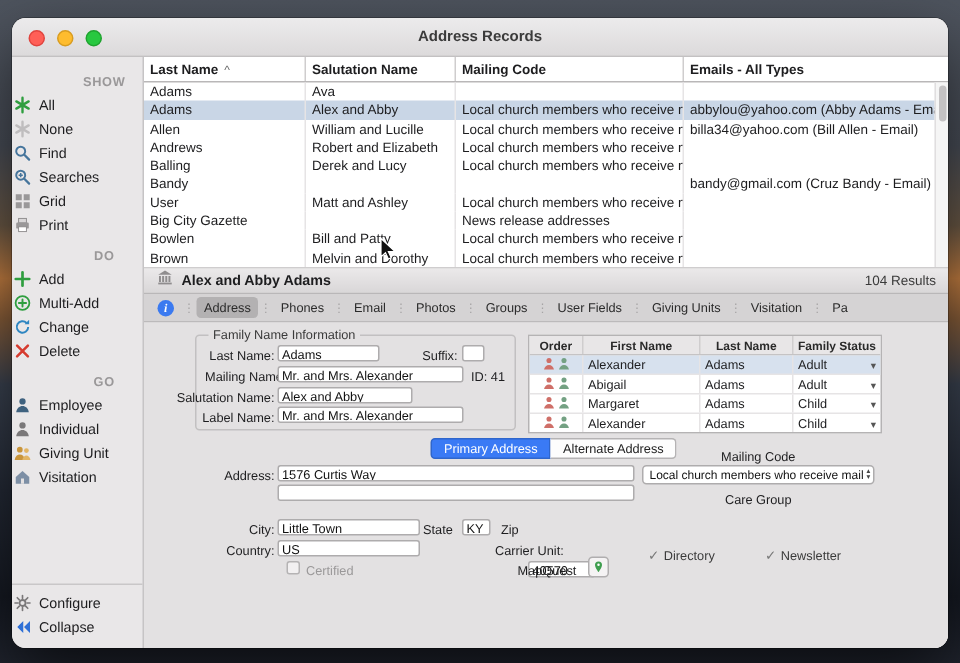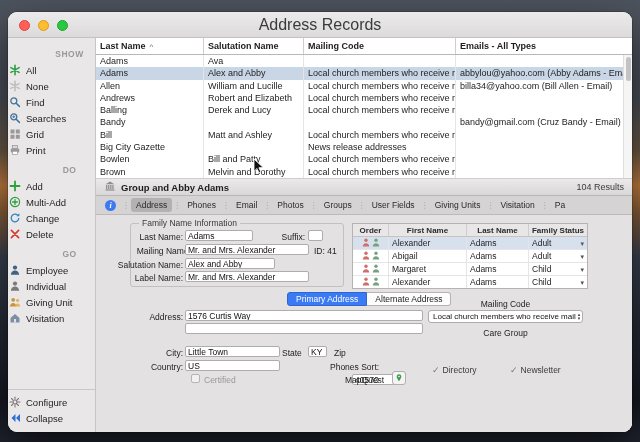--- a/index.html
+++ b/index.html
@@ -19,21 +19,21 @@
   }
   
   .titlebar { height:26px; flex:none; position:relative;
     background:linear-gradient(#ecebec,#dcdadb); border-bottom:1px solid #c3c1c2;
     display:flex; align-items:center; justify-content:center; }
   .lights { position:absolute; left:11px; top:8px; display:flex; gap:8px; }
   .light { width:11px; height:11px; border-radius:50%; }
   .light.red { background:#ff5f57; border:0.5px solid #e0443e; }
   .light.yellow { background:#febc2e; border:0.5px solid #d89c20; }
   .light.green { background:#28c840; border:0.5px solid #1fa32f; }
-  .win-title { font-size:16px; font-weight:normal; color:#3b3b3b; }
+  .win-title { font-size:10px; font-weight:bold; color:#3b3b3b; }
   
   .main { flex:1; display:flex; min-height:0; }
   .sidebar { width:88px; flex:none; background:#e9e7e8; border-right:1px solid #c6c4c5;
     display:flex; flex-direction:column; padding-top:4px; }
   .side-sec { text-align:center; font-size:8.5px; font-weight:bold; color:#9a9899;
     letter-spacing:.5px; margin:7px 0 3px;padding-left:36px; }
   .side-item { display:flex; align-items:center; gap:5px; 
     height:16px; font-size:9.5px; color:#1d1d1f; cursor:default; }
   .side-item .ic { width:13px; height:12px; display:flex; align-items:center; justify-content:center; flex:none; }
   .side-footer { margin-top:auto; border-top:1px solid #c9c7c8; padding:4px 0 6px; }
@@ -338,21 +338,21 @@
             <div class="g-cell c3">Local church members who receive mail</div>
             <div class="g-cell c4"></div>
           </div>
         <div class="grid-row">
             <div class="g-cell c1">Bandy</div>
             <div class="g-cell c2"></div>
             <div class="g-cell c3"></div>
             <div class="g-cell c4">bandy@gmail.com (Cruz Bandy - Email)</div>
           </div>
         <div class="grid-row">
-            <div class="g-cell c1">Bill</div>
+            <div class="g-cell c1">User</div>
             <div class="g-cell c2">Matt and Ashley</div>
             <div class="g-cell c3">Local church members who receive mail</div>
             <div class="g-cell c4"></div>
           </div>
         <div class="grid-row">
             <div class="g-cell c1">Big City Gazette</div>
             <div class="g-cell c2"></div>
             <div class="g-cell c3">News release addresses</div>
             <div class="g-cell c4"></div>
           </div>
@@ -375,21 +375,21 @@
 
       <div class="record-bar">
         <span><svg width="12" height="12" viewBox="0 0 12 12">
               <path d="M1.5 4.2L6 1.4l4.5 2.8z" fill="#8f8d8e"></path>
               <rect x="2" y="5" width="1.3" height="4" fill="#8f8d8e"></rect>
               <rect x="4.1" y="5" width="1.3" height="4" fill="#8f8d8e"></rect>
               <rect x="6.2" y="5" width="1.3" height="4" fill="#8f8d8e"></rect>
               <rect x="8.3" y="5" width="1.3" height="4" fill="#8f8d8e"></rect>
               <rect x="1.5" y="9.4" width="9" height="1.2" fill="#8f8d8e"></rect>
             </svg></span>
-        <span class="rb-name">Group and Abby Adams</span>
+        <span class="rb-name">Alex and Abby Adams</span>
         <span class="rb-results">104 Results</span>
       </div>
 
       <div class="tabbar">
         <div class="tab">
             <span class="info-badge">i</span>
           </div>
         <span class="tab-sep"></span>
         <div class="tab active">Address</div>
         <span class="tab-sep"></span>
@@ -519,21 +519,21 @@
 
         <span class="flabel" style="left:0;width:87px;top:133px;">City:</span>
         <input class="finput" style="left: 89px; top: 131px; width: 95px;" value="Little Town">
         <span class="flabel" style="left:186px;width:24px;top:133px;text-align:left;">State</span>
         <input class="finput" style="left: 212px; top: 131px; width: 19px;" value="KY">
         <span class="flabel" style="left:238px;width:16px;top:133px;text-align:left;">Zip</span>
         <input class="finput" style="left: 256px; top: 131px; width: 45px; margin-top: 28px;" value="40570">
 
         <span class="flabel" style="left:0;width:87px;top:147px;">Country:</span>
         <input class="finput" style="left: 89px; top: 145px; width: 95px;" value="US">
-        <span class="flabel" style="left:234px;width:60px;top:147px;text-align:left;">Phones Sort:</span>
+        <span class="flabel" style="left:234px;width:60px;top:147px;text-align:left;">Carrier Unit:</span>
 
         <span class="cbx" style="left:95px;top:159px;"></span>
         <span class="flabel muted" style="left:108px;width:50px;top:160px;text-align:left;">Certified</span>
         <span class="flabel" style="left:249px;width:45px;top:160px;text-align:left;">MapQuest</span>
         <span class="mq-btn" style="left:296px;top:156px;">
             <svg width="10" height="10" viewBox="0 0 12 12">
               <path d="M6 1.5a2.8 2.8 0 0 1 2.8 2.8C8.8 6.5 6 10 6 10S3.2 6.5 3.2 4.3A2.8 2.8 0 0 1 6 1.5z" fill="#3f9e4f"></path>
               <circle cx="6" cy="4.2" r="1" fill="#fff"></circle>
             </svg>
           </span>

